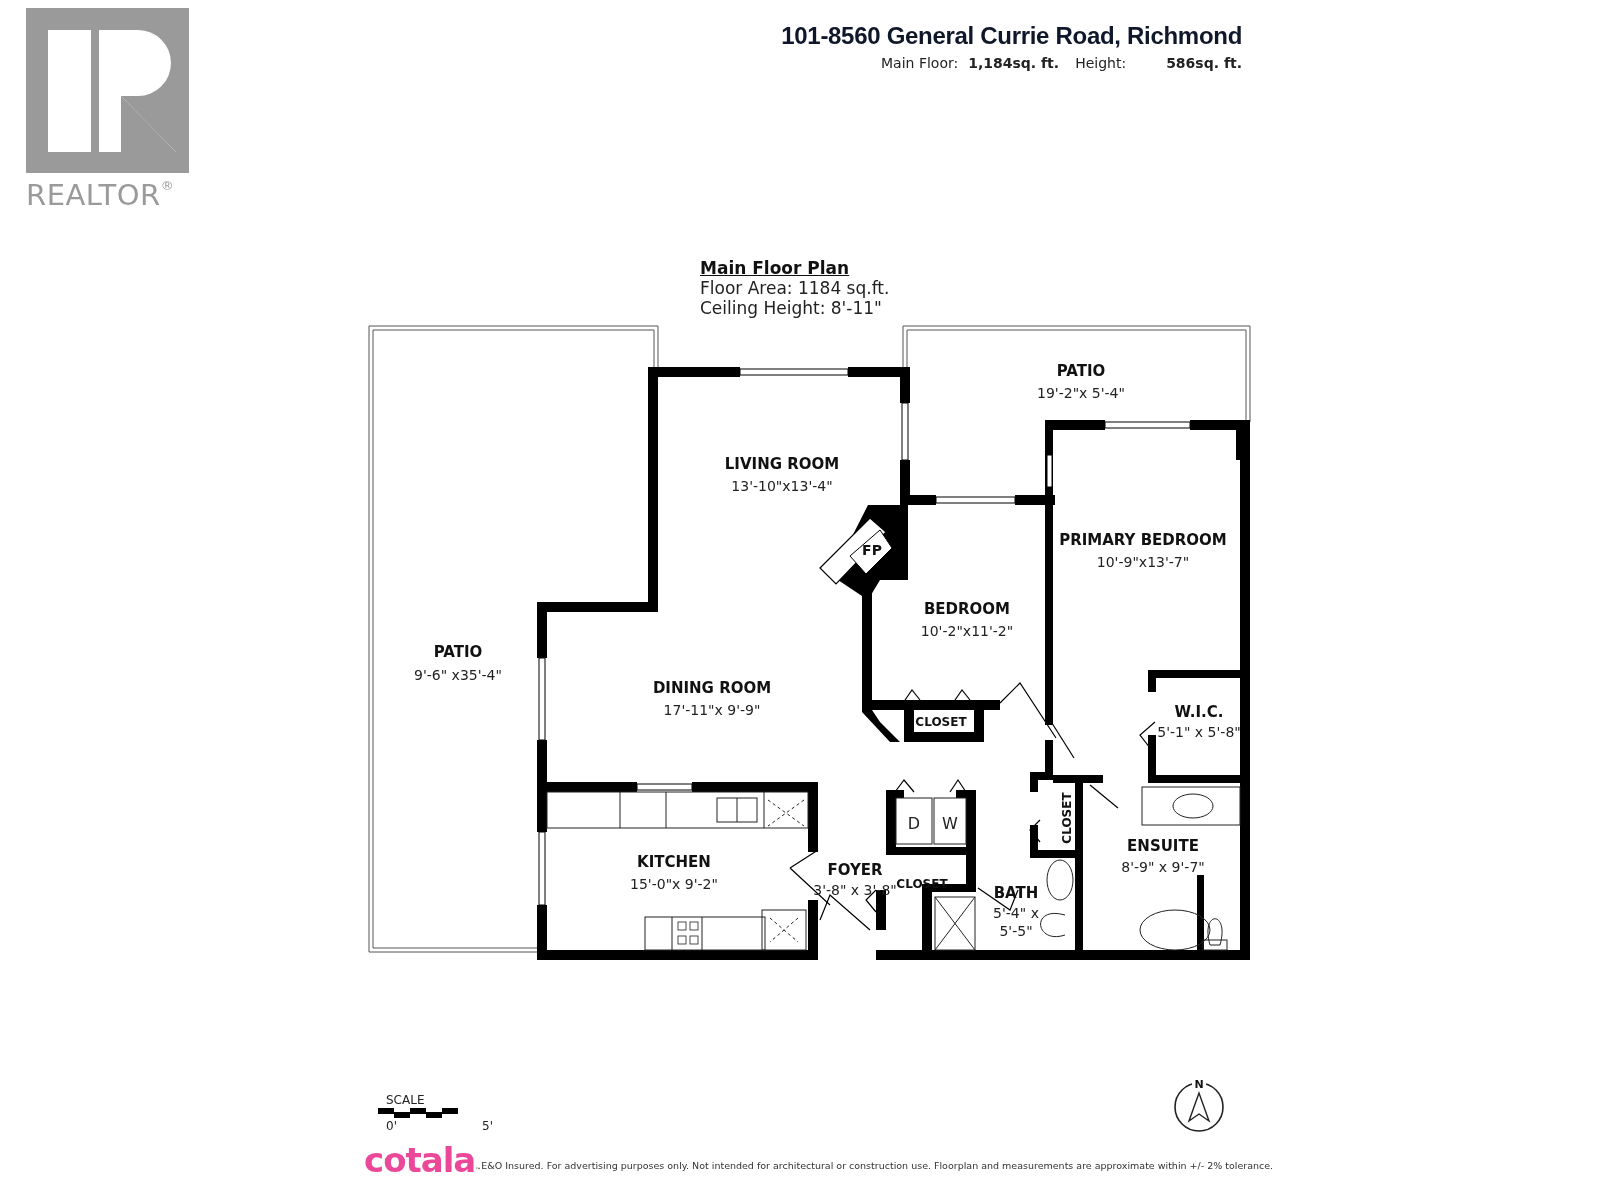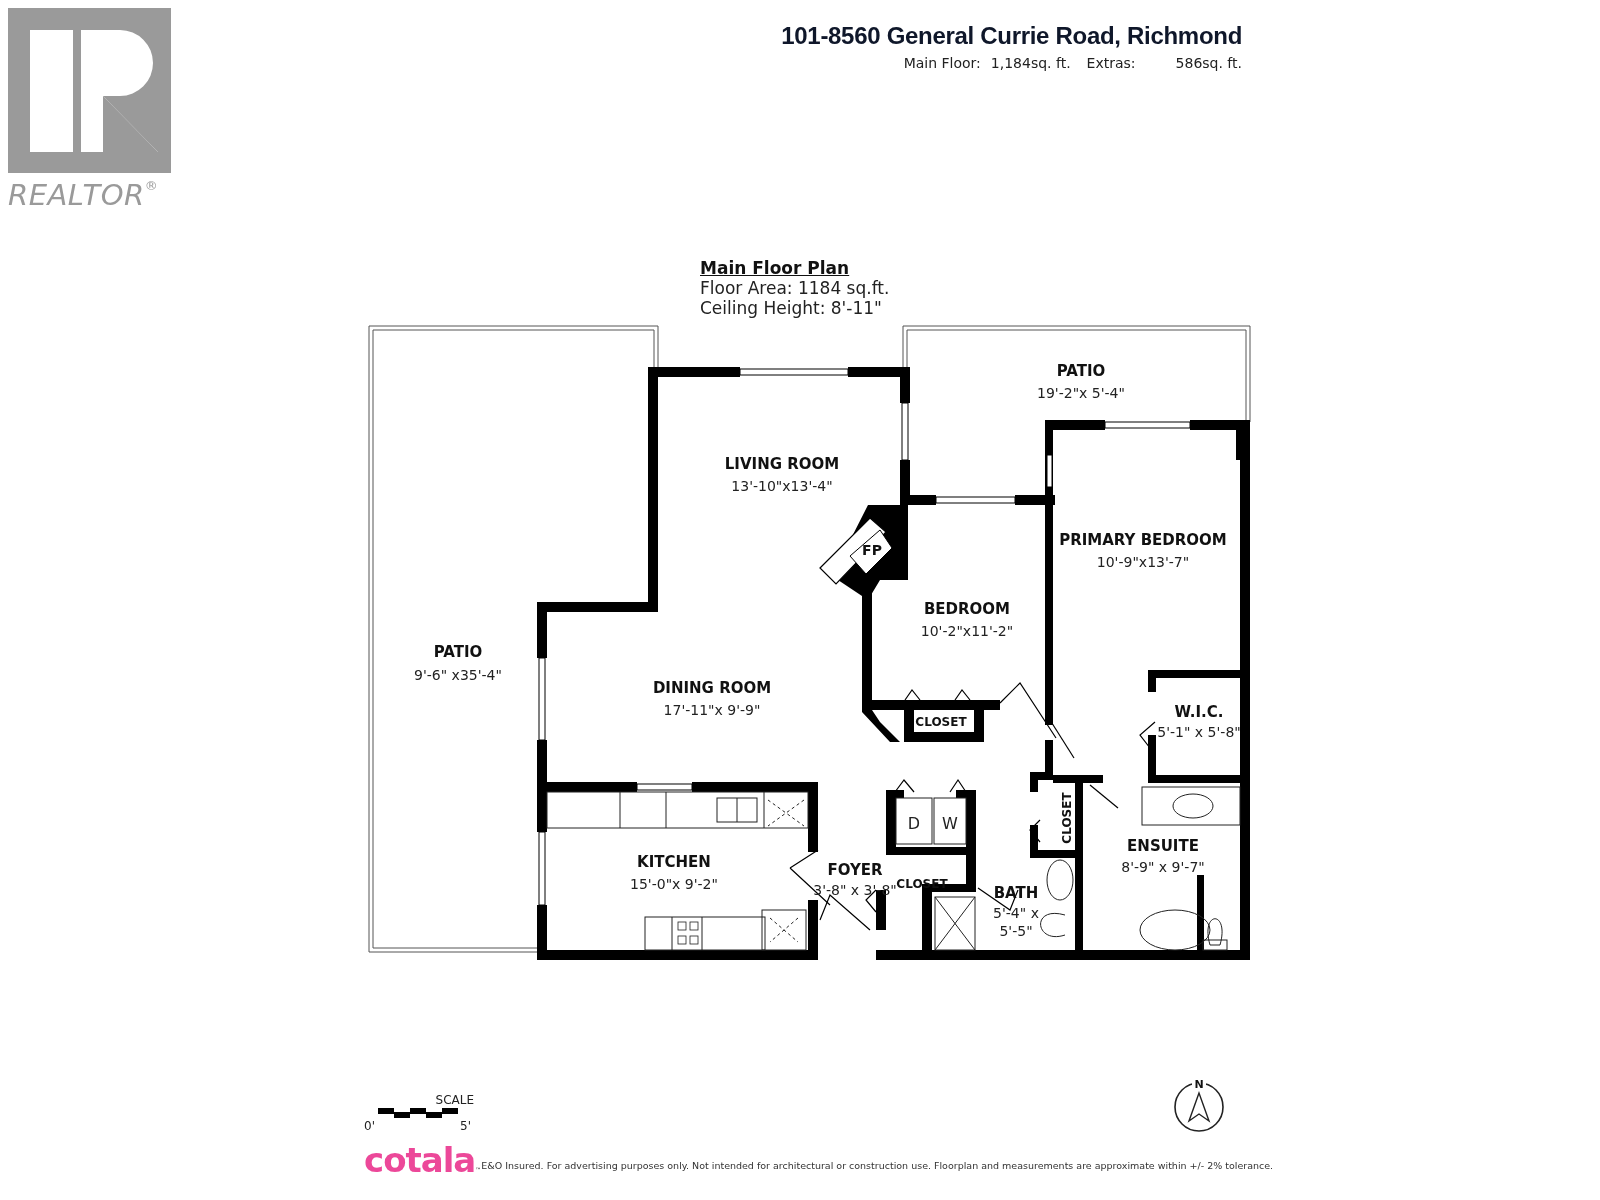--- a/index.html
+++ b/index.html
@@ -1,34 +1,34 @@
 <!DOCTYPE html>
 <html><head>
   <meta charset="utf-8">
   <style>
     html, body { margin: 0; padding: 0; background: #ffffff; }
     body { width: 1600px; height: 1200px; position: relative; overflow: hidden; font-family: "DejaVu Sans", sans-serif; color: #111; }
     .abs { position: absolute; }
-    #logo { left: 8px; top: 8px; width: 165px; height: 200px; font-style: italic; }
+    #logo { left: 26px; top: 8px; width: 165px; height: 200px; }
     #logo .box { position: absolute; left: 0; top: 0; width: 163px; height: 165px; background: #9a9a9a; }
     #logo .word { position: absolute; left: 0; top: 170px; font-family: "DejaVu Sans", sans-serif; font-size: 29px; color: #9a9a9a; letter-spacing: 0.5px; }
     #logo .word sup { font-size: 13px; vertical-align: top; }
     #header { right: 358px; top: 22px; text-align: right; }
     #header .title { font-family: Liberation Sans, sans-serif; font-weight: bold; font-size: 24px; color: #0f172a; white-space: nowrap; letter-spacing: -0.3px; }
     #header table { border-collapse: collapse; margin-left: auto; margin-top: 4px; }
     #header td { font-size: 14px; padding: 1px 0 1px 10px; white-space: nowrap; color: #222; margin-top: 36px; }
     #header td.b { font-weight: bold; color: #111; }
-    #header td.num { text-align: left; }
+    #header td.num { text-align: left; font-weight: bold; }
     #plan-caption { left: 700px; top: 258px; font-size: 17px; line-height: 20px; color: #222; }
     #plan-caption .h { font-weight: bold; text-decoration: underline; color: #111; }
     svg text { font-family: "DejaVu Sans", sans-serif; }
     .lbl { font-weight: bold; font-size: 15px; fill: #111; text-anchor: middle; }
     .dim { font-size: 14px; fill: #222; text-anchor: middle; }
     .small { font-weight: bold; font-size: 12px; fill: #111; text-anchor: middle; }
-    #scale { left: 364px; top: 1093px; font-size: 12px; color: #222; text-align: right; }
+    #scale { left: 386px; top: 1093px; font-size: 12px; color: #222; }
     #footer { left: 364px; top: 1145px; display: flex; align-items: flex-end; }
     #footer .brand { font-family: "DejaVu Sans", sans-serif; font-weight: bold; font-size: 34px; letter-spacing: -1px; color: #ec4899; line-height: 30px; }
     #footer .disc { font-size: 9.5px; color: #333; margin-bottom: 4px; white-space: nowrap; }
   </style>
 </head>
 <body>
 
 <div id="logo" class="abs">
   <div class="box">
     <svg width="163" height="165" viewBox="0 0 163 165">
@@ -41,21 +41,21 @@
   <div class="word"><span>REALTOR</span><sup>®</sup></div>
 </div>
 
 <div id="header" class="abs">
   <div class="title">101-8560 General Currie Road, Richmond</div>
   <table>
     <tbody>
         <tr>
       <td>Main Floor:</td>
       <td class="num">1,184sq. ft.</td>
-      <td style="padding-left:16px">Extras:</td>
+      <td style="padding-left:16px">Height:</td>
       <td class="num" style="padding-left:40px">586sq. ft.</td>
     </tr>
   </tbody>
     </table>
 </div>
 
 <div id="plan-caption" class="abs">
   <div class="h">Main Floor Plan</div>
   <div>Floor Area: 1184 sq.ft.</div>
   <div>Ceiling Height: 8'-11"</div>

